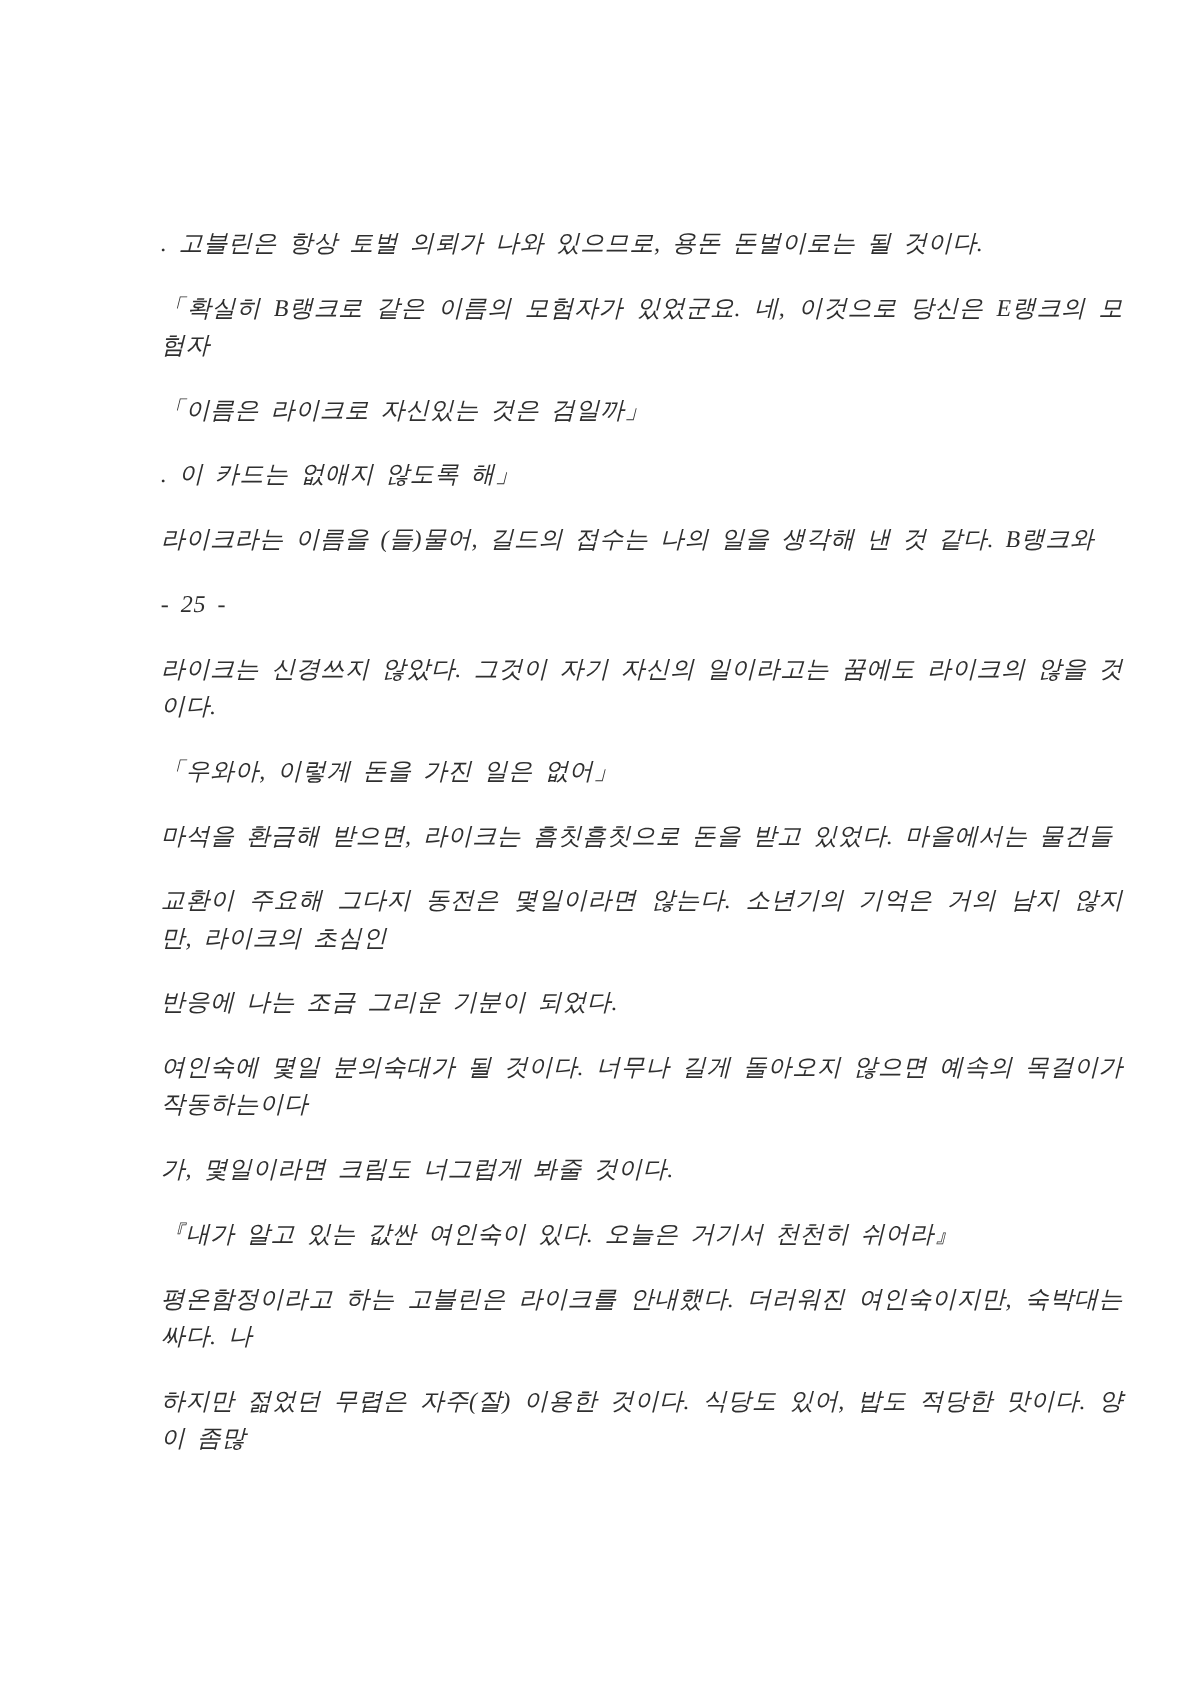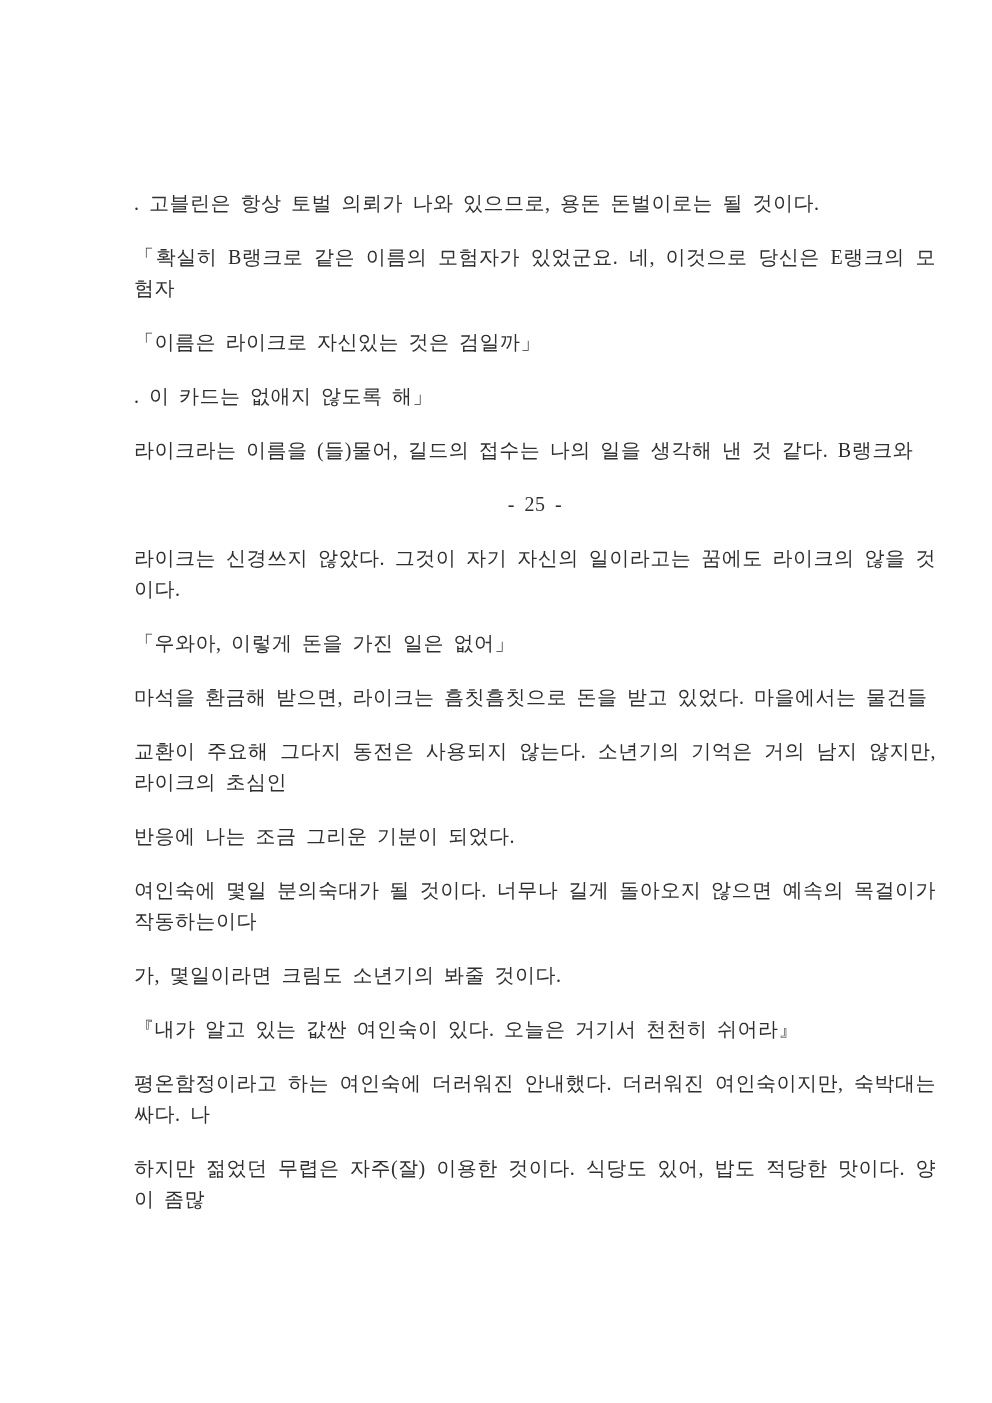--- a/index.html
+++ b/index.html
@@ -20,38 +20,39 @@
     padding: 188px 56px 80px 134px;
   }
   .para {
     font-size: 20px;
     line-height: 31px;
     color: #2f2f2f;
     margin: 0 0 23px 0;
     text-align: justify;
     word-spacing: 4px;
     letter-spacing: 0.5px;
+    font-style: italic;
   }
   .page-number {
-    text-align: center;
+    text-align: left;
   }
 </style>
 </head>
 <body>
 
 <div class="page">
   <p class="para">. 고블린은 항상 토벌 의뢰가 나와 있으므로, 용돈 돈벌이로는 될 것이다.</p>
   <p class="para">「확실히 B랭크로 같은 이름의 모험자가 있었군요. 네, 이것으로 당신은 E랭크의 모험자</p>
   <p class="para">「이름은 라이크로 자신있는 것은 검일까」</p>
   <p class="para">. 이 카드는 없애지 않도록 해」</p>
   <p class="para">라이크라는 이름을 (들)물어, 길드의 접수는 나의 일을 생각해 낸 것 같다. B랭크와</p>
   <p class="para page-number">- 25 -</p>
   <p class="para">라이크는 신경쓰지 않았다. 그것이 자기 자신의 일이라고는 꿈에도 라이크의 않을 것이다.</p>
   <p class="para">「우와아, 이렇게 돈을 가진 일은 없어」</p>
   <p class="para">마석을 환금해 받으면, 라이크는 흠칫흠칫으로 돈을 받고 있었다. 마을에서는 물건들</p>
-  <p class="para">교환이 주요해 그다지 동전은 사용되지 않는다. 소년기의 기억은 거의 남지 않지만, 라이크의 초심인</p>
+  <p class="para">교환이 주요해 그다지 동전은 몇일이라면 않는다. 소년기의 기억은 거의 남지 않지만, 라이크의 초심인</p>
   <p class="para">반응에 나는 조금 그리운 기분이 되었다.</p>
   <p class="para">여인숙에 몇일 분의숙대가 될 것이다. 너무나 길게 돌아오지 않으면 예속의 목걸이가 작동하는이다</p>
-  <p class="para">가, 몇일이라면 크림도 소년기의 봐줄 것이다.</p>
+  <p class="para">가, 몇일이라면 크림도 너그럽게 봐줄 것이다.</p>
   <p class="para">『내가 알고 있는 값싼 여인숙이 있다. 오늘은 거기서 천천히 쉬어라』</p>
-  <p class="para">평온함정이라고 하는 여인숙에 더러워진 안내했다. 더러워진 여인숙이지만, 숙박대는 싸다. 나</p>
+  <p class="para">평온함정이라고 하는 고블린은 라이크를 안내했다. 더러워진 여인숙이지만, 숙박대는 싸다. 나</p>
   <p class="para">하지만 젊었던 무렵은 자주(잘) 이용한 것이다. 식당도 있어, 밥도 적당한 맛이다. 양이 좀많</p>
 </div>
 
 </body></html>

